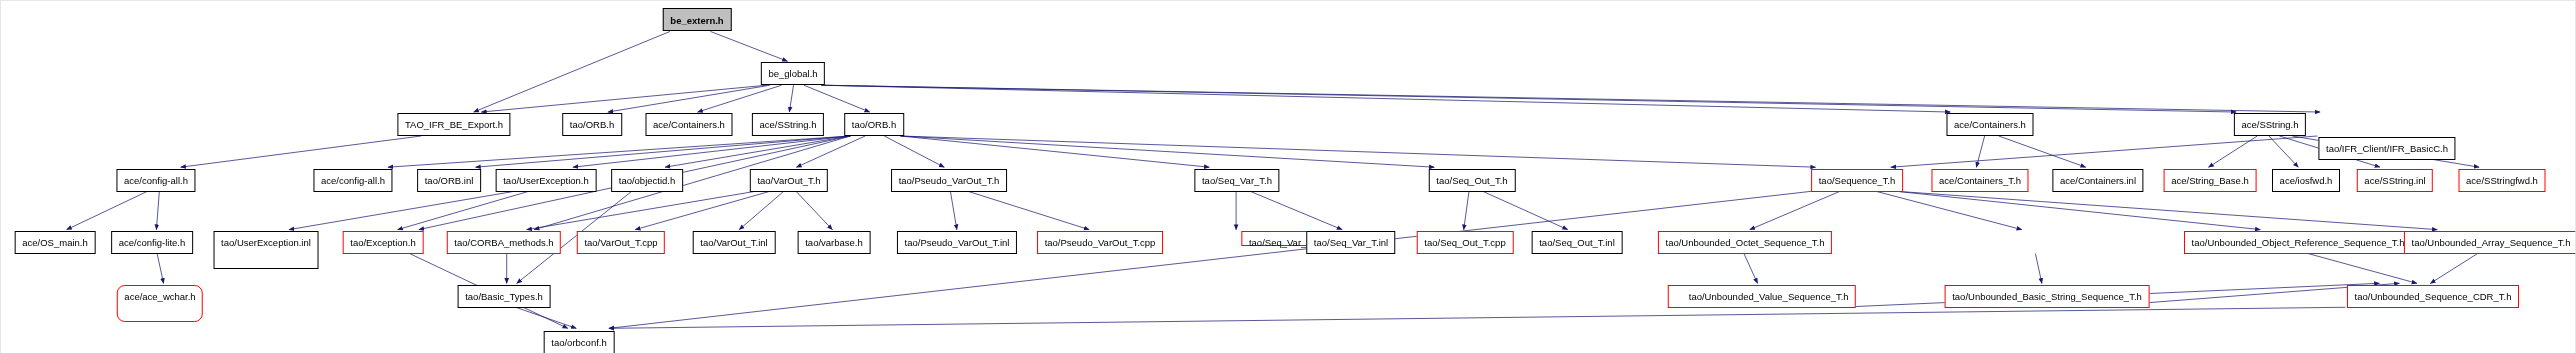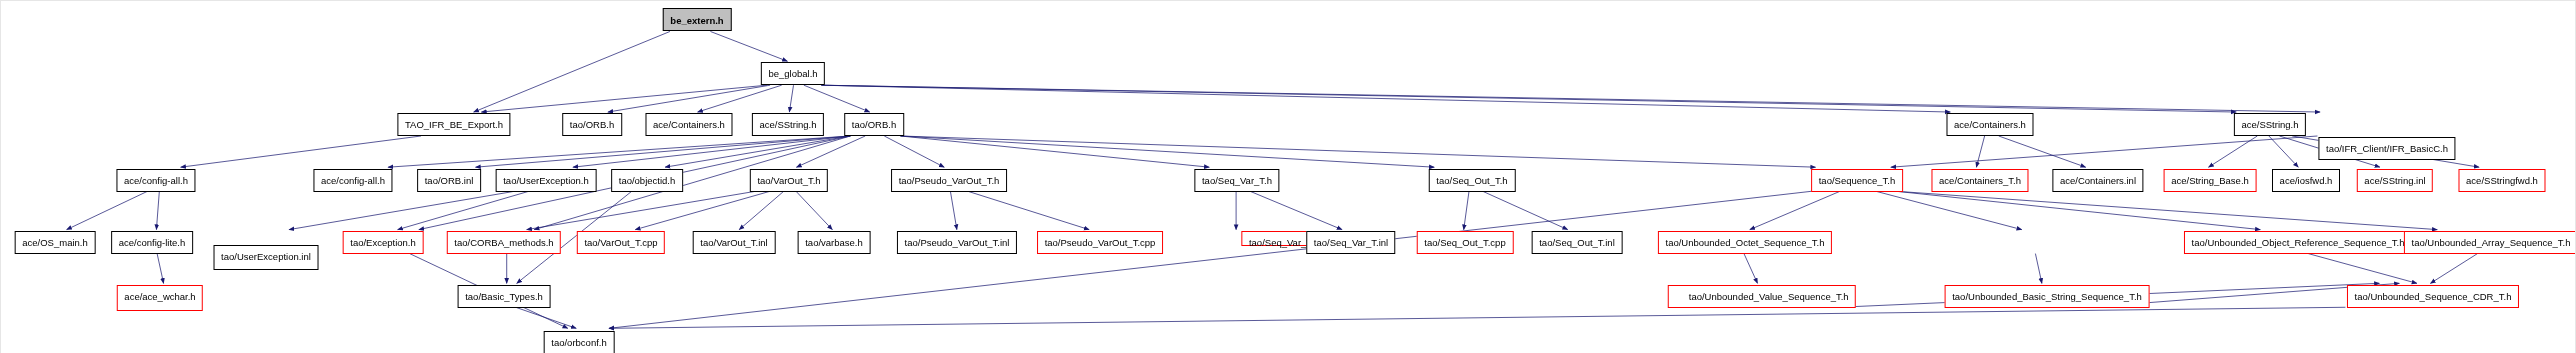--- a/index.html
+++ b/index.html
@@ -122,35 +122,35 @@
     <div class="node" style="left: 1471px; top: 168px; height: 23px;">tao/Seq_Out_T.h</div>
     <div class="node truncated" style="left: 1856px; top: 168px; height: 23px;">tao/Sequence_T.h</div>
     <div class="node truncated" style="left: 1979px; top: 168px; height: 23px;">ace/Containers_T.h</div>
     <div class="node" style="left: 2097px; top: 168px; height: 23px;">ace/Containers.inl</div>
     <div class="node truncated" style="left: 2209px; top: 168px; height: 23px;">ace/String_Base.h</div>
     <div class="node" style="left: 2305px; top: 168px; height: 23px;">ace/iosfwd.h</div>
     <div class="node truncated" style="left: 2394px; top: 168px; height: 23px;">ace/SString.inl</div>
     <div class="node truncated" style="left: 2501px; top: 168px; height: 23px;">ace/SStringfwd.h</div>
     <div class="node" style="left: 54px; top: 230px; height: 23px;">ace/OS_main.h</div>
     <div class="node" style="left: 151px; top: 230px; height: 23px;">ace/config-lite.h</div>
-    <div class="node" style="left: 265px; top: 244px; height: 25px;">tao/UserException.inl</div>
+    <div class="node" style="left: 265px; top: 230px; height: 38px;">tao/UserException.inl</div>
     <div class="node truncated" style="left: 382px; top: 230px; height: 23px;">tao/Exception.h</div>
     <div class="node truncated" style="left: 503px; top: 230px; height: 23px;">tao/CORBA_methods.h</div>
     <div class="node truncated" style="left: 620px; top: 230px; height: 23px;">tao/VarOut_T.cpp</div>
     <div class="node" style="left: 733px; top: 230px; height: 23px;">tao/VarOut_T.inl</div>
     <div class="node" style="left: 833px; top: 230px; height: 23px;">tao/varbase.h</div>
     <div class="node" style="left: 956px; top: 230px; height: 23px;">tao/Pseudo_VarOut_T.inl</div>
     <div class="node truncated" style="left: 1099px; top: 230px; height: 23px;">tao/Pseudo_VarOut_T.cpp</div>
     <div class="node truncated" style="left: 1288px; top: 230px; height: 15px;">tao/Seq_Var_T.cpp</div>
     <div class="node" style="left: 1350px; top: 230px; height: 23px;">tao/Seq_Var_T.inl</div>
     <div class="node truncated" style="left: 1464px; top: 230px; height: 23px;">tao/Seq_Out_T.cpp</div>
     <div class="node" style="left: 1576px; top: 230px; height: 23px;">tao/Seq_Out_T.inl</div>
     <div class="node truncated" style="left: 1744px; top: 230px; height: 23px;">tao/Unbounded_Octet_Sequence_T.h</div>
     <div class="node truncated" style="left: 2297px; top: 230px; height: 23px;">tao/Unbounded_Object_Reference_Sequence_T.h</div>
     <div class="node truncated" style="left: 2490px; top: 230px; height: 23px;">tao/Unbounded_Array_Sequence_T.h</div>
-    <div class="node truncated" style="left: 159px; top: 284px; height: 26px;">ace/ace_wchar.h</div>
+    <div class="node truncated" style="left: 159px; top: 284px; height: 37px; border-radius: 8px;">ace/ace_wchar.h</div>
     <div class="node" style="left: 503px; top: 284px; height: 23px;">tao/Basic_Types.h</div>
     <div class="node truncated" style="left: 1761px; top: 284px; height: 23px; padding-left: 20px;">tao/Unbounded_Value_Sequence_T.h</div>
     <div class="node truncated" style="left: 2046px; top: 284px; height: 23px;">tao/Unbounded_Basic_String_Sequence_T.h</div>
     <div class="node truncated" style="left: 2432px; top: 284px; height: 23px;">tao/Unbounded_Sequence_CDR_T.h</div>
     <div class="node" style="left: 578px; top: 330px; height: 23px;">tao/orbconf.h</div>
   </div>
 
 
 </body></html>

